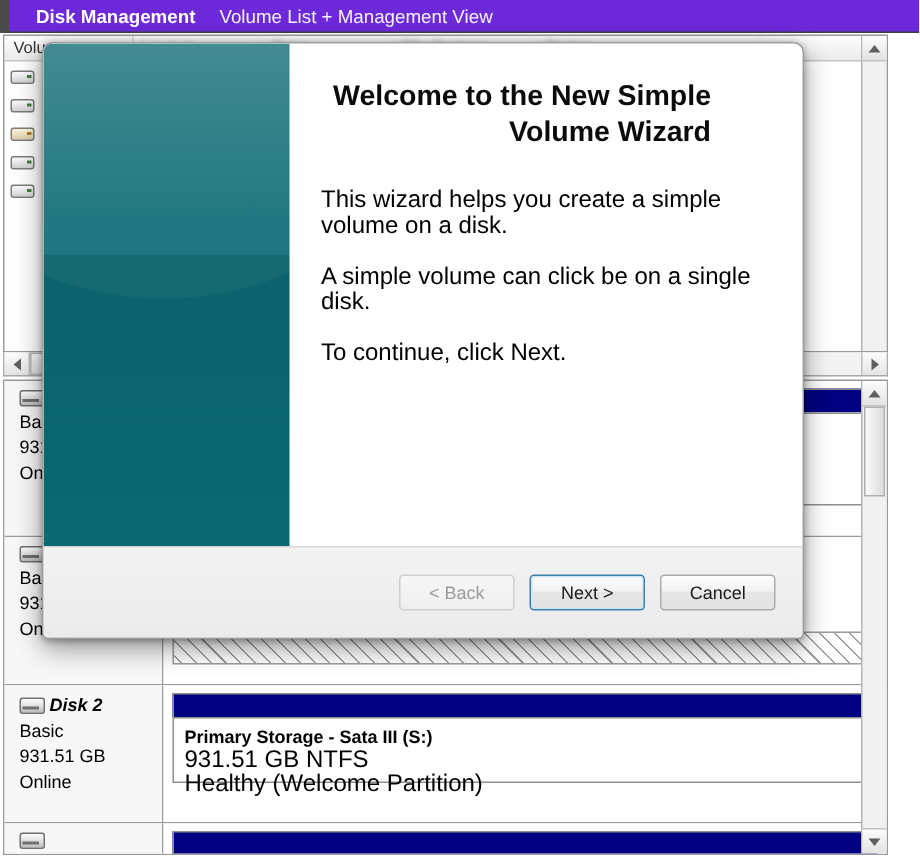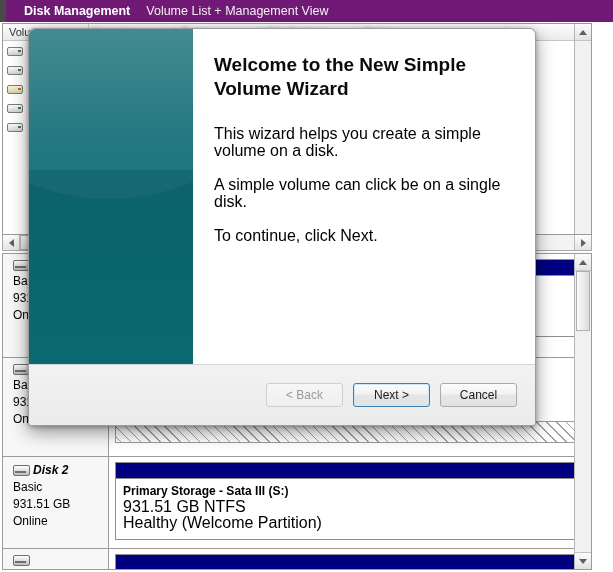--- a/index.html
+++ b/index.html
@@ -16,21 +16,21 @@
     height: 572px;
     background: #ffffff;
     overflow: hidden;
   }
 
   
   .mmc-header {
     position: absolute;
     left: 0; top: 0;
     width: 613px; height: 22px;
-    background: #701a75;
+    background: #6d28d9;
     border-bottom: 1px solid #3f3f3f;
     display: flex;
     align-items: center;
     box-sizing: border-box;
   }
   .mmc-header .left-nub {
     width: 6px; height: 22px;
     background: #4a4a4a;
   }
   .mmc-header .title {
@@ -418,20 +418,21 @@
     padding: 24px 24px 10px 21px;
     box-sizing: border-box;
   }
   .wiz-heading {
     font-size: 19px;
     font-weight: bold;
     color: #0b0b0b;
     line-height: 24px;
     margin: 0 16px 24px 0;
     max-width: 260px;
+    text-align: right;
   }
   .wiz-para {
     font-size: 16px;
     color: #000000;
     line-height: 17px;
     margin: 0 0 17px 0;
   }
   .dlg-footer {
     height: 60px;
     background: linear-gradient(#f2f2f2, #ebebeb);
@@ -598,21 +599,21 @@
               <span class="slot"></span>
             </span>
           <span>Disk 2</span>
         </div>
         <div class="disk-meta">Basic</div>
         <div class="disk-meta">931.51 GB</div>
         <div class="disk-meta">Online</div>
       </div>
       <div class="disk-body">
         <div class="part-bar"></div>
-        <div class="part-box" style="height:62px">
+        <div class="part-box" style="height:44px">
           <div class="part-name">Primary Storage - Sata III  (S:)</div>
           <div class="part-line">931.51 GB NTFS</div>
           <div class="part-line">Healthy (Welcome Partition)</div>
         </div>
       </div>
     </div>
 
     <div class="disk-row" style="height:30px;border-bottom:none;">
       <div class="disk-info">
         <div class="disk-title">

